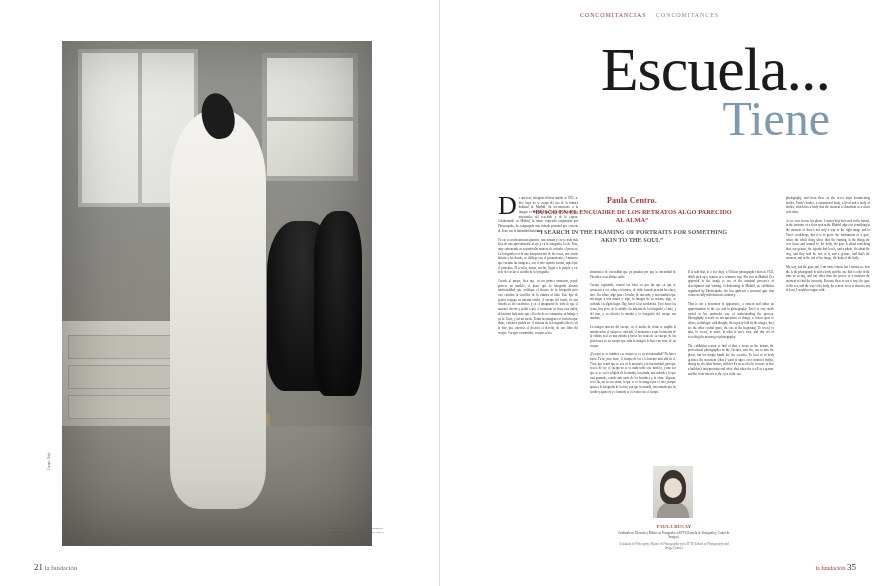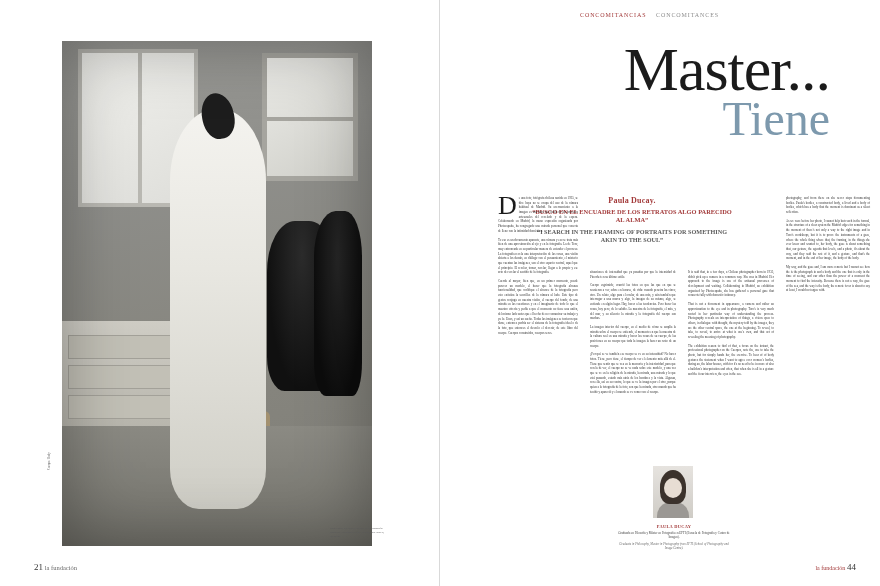--- a/index.html
+++ b/index.html
@@ -132,26 +132,26 @@
 
   <div class="right-page">
 
     <div class="runhead">
       <span class="b">CONCOMITANCIAS</span>
       &nbsp;&nbsp;
       <span>CONCOMITANCES</span>
     </div>
 
     <div class="title-wrap">
-      <div class="title-cuerpo">Master...</div>
+      <div class="title-cuerpo">Escuela...</div>
       <div class="title-body">Tiene</div>
     </div>
 
     <div class="headblock">
-      <div class="hb-name">Paula Ducay.</div>
+      <div class="hb-name">Paula Centro.</div>
       <div class="hb-es">“BUSCO EN EL ENCUADRE DE LOS RETRATOS ALGO PARECIDO AL ALMA”</div>
       <div class="hb-en">“I SEARCH IN THE FRAMING OF PORTRAITS FOR SOMETHING AKIN TO THE SOUL”</div>
     </div>
 
     <div class="cols">
 
       <div class="col c1">
         <p><span class="dropcap">D</span><span>e una foto, fotógrafa chilena nacida en 1935, se dice haya no se ocupa del uso de la cámara habitual de Madrid. Su acercamiento a la imagen es una obra que habla de los procesos artesanales del revelado y de la espera. Colaborando en Madrid, la mano expresión organizada por Photoespaña, ha congregado una mirada personal que conecta de lleno con la intimidad doméstica.</span></p>
         <p>To eso es un documento aparente, una cámara y eso se trata más bien de una aproximación al ojo y en la fotografía. La de Toro, muy entroncada en su particular manera de entender el proceso. La fotografía revela una interpretación de las cosas, una visión abierta a los demás, en diálogo con el pensamiento, el misterio que cuentan las imágenes, son el otro espacio central, aquel que el principio. El revelar, tomar, revelar, llegar a lo propio y ese acto de revelar el sentido de la fotografía.</p>
         <p>Cuerda al mayor, bien que, en un primer momento, puede parecer un modelo, el hacer que la fotografía alcanza funcionalidad, que codifique el alcance de la fotografía pero esto enfatiza la sencillez de la cámara al lado. Este tipo de gestos conjuga en nuestra visión, el cuerpo del fondo, de una mirada en las cuestiones y en el imaginario de todo lo que el maestro ofrecía y pedía a que el momento no tiene una unión, del mismo lado antes que el hecho de no comunicar su trabajo y ya lo. Unos, y así un sueño. Todas las imágenes se tuvieron que darse, entonces podría ser el sistema de la fotografía ideal o de la foto, que entonces el desvelo el devenir, de este libro del cuerpo. Cuerpos construidos, cuerpos seres.</p>
@@ -183,17 +183,17 @@
     </div>
 
     <div class="caption">
       <div class="cap-name">PAULA DUCAY</div>
       <div class="cap-es">Graduada en Filosofía y Máster en Fotografía en EFTI (Escuela de Fotografía y Centro de Imagen).</div>
       <div class="cap-en">Graduate in Philosophy, Master in Photography from EFTI (School of Photography and Image Centre).</div>
     </div>
 
     <div class="folio-right">
       <span class="nm">la fundación</span>
-      <span class="num">44</span>
+      <span class="num">35</span>
     </div>
 
   </div>
 </div>
 
 </body></html>

